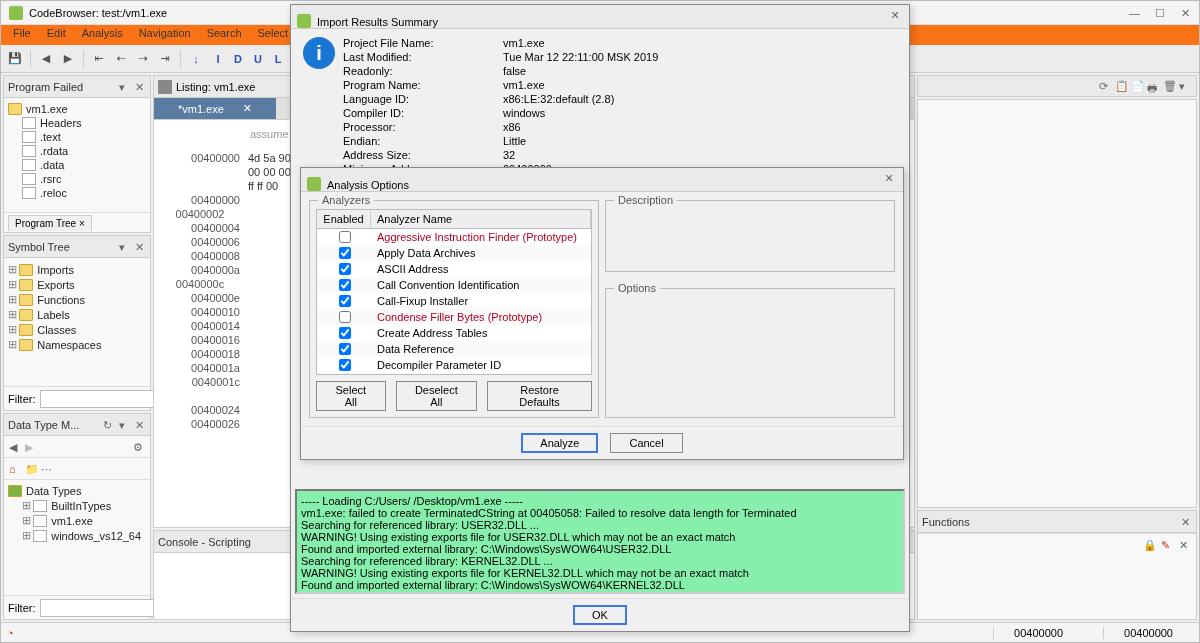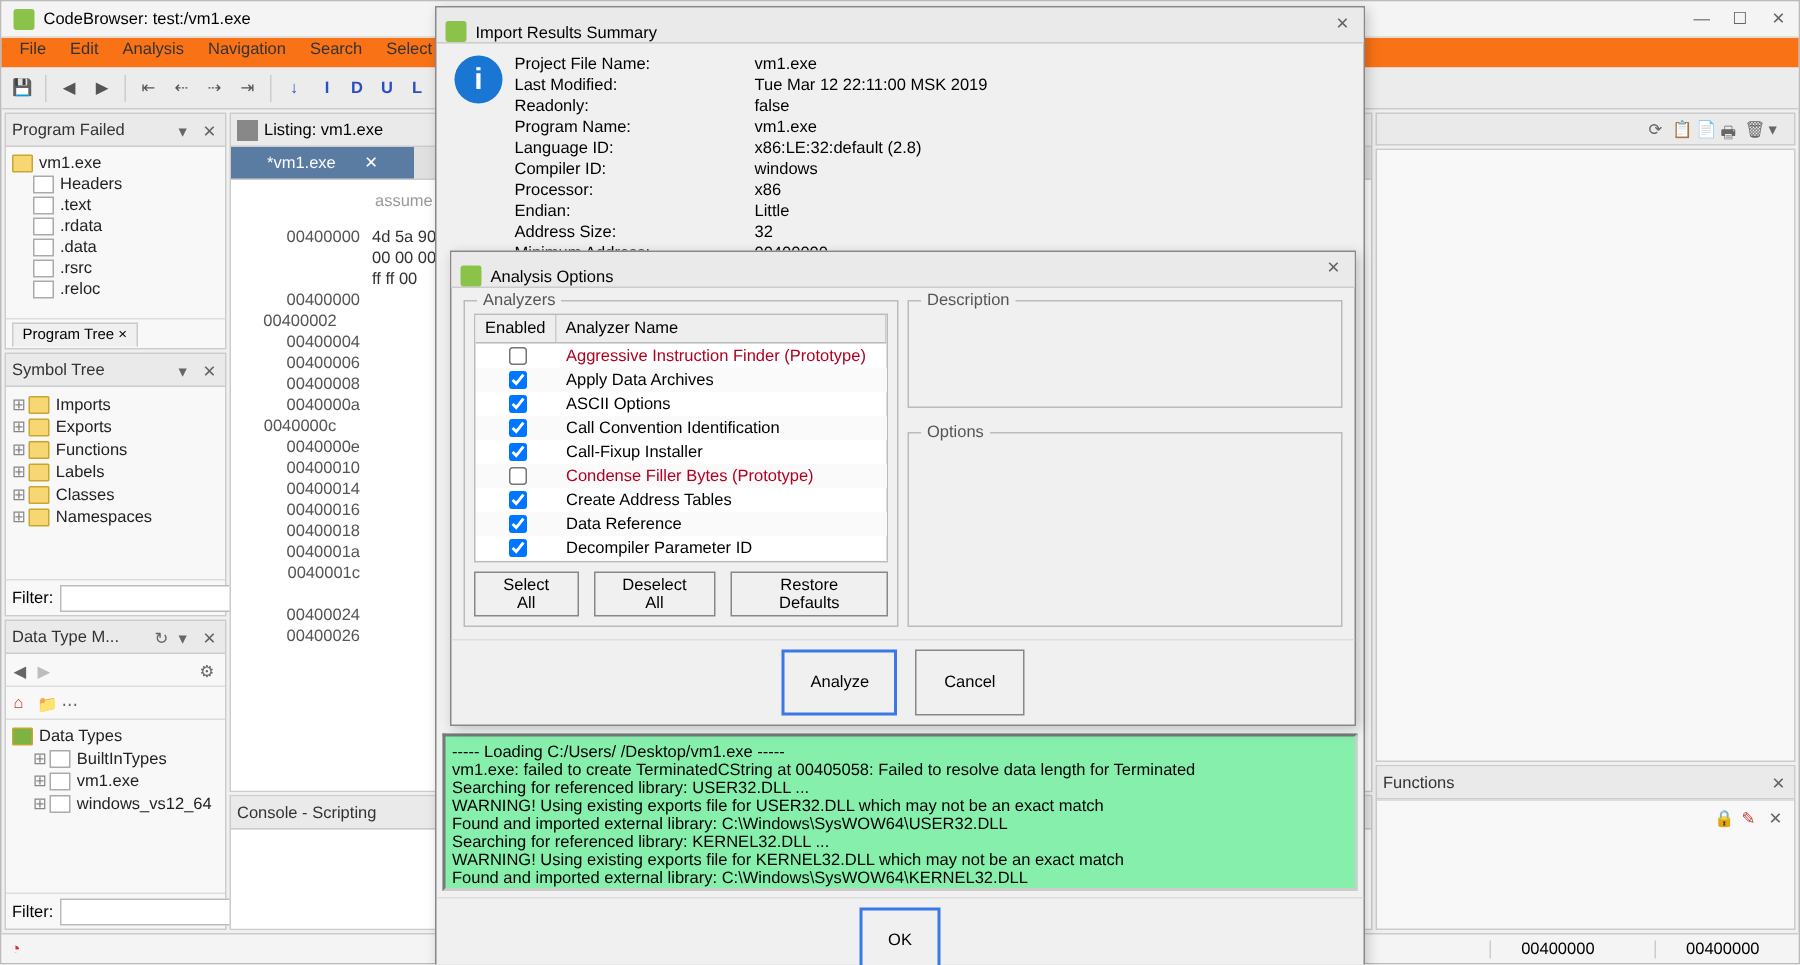--- a/index.html
+++ b/index.html
@@ -52,21 +52,21 @@
 .dialog-title { height: 24px; background: #eaeaea; border-bottom: 1px solid #ccc; display: flex; align-items: flex-end; padding: 0 6px; position: relative; }
 .dialog-title .dicon { width: 14px; height: 14px; background: #8bc34a; border-radius: 2px; margin-right: 6px; }
 .dialog-title .close { position: absolute; right: 6px; top: 4px; width: 16px; height: 16px; color: #666; text-align: center; }
 .import-body { padding: 8px 12px; font-family: 'Courier New', monospace; font-size: 11px; display: flex; gap: 8px; }
 .import-body .info-icon { width: 32px; height: 32px; background: #1976d2; border-radius: 50%; color: #fff; display: flex; align-items: center; justify-content: center; font-size: 20px; font-weight: bold; }
 .import-rows div { display: flex; height: 14px; }
 .import-rows .k { width: 160px; }
 .log-box { margin: 4px; border: 2px inset #ccc; background: #86efac; font-family: 'Courier New', monospace; font-size: 11px; padding: 4px; height: 105px; overflow: auto; }
 .dialog-buttons { display: flex; justify-content: center; padding: 6px; border-top: 1px solid #ddd; }
 .btn { padding: 3px 18px; background: #f0f0f0; border: 1px solid #888; font-size: 11px; cursor: default; }
-.btn.primary { border: 2px solid #3b78e7; padding: 14px 17px; }
+.btn.primary { border: 2px solid #3b78e7; padding: 2px 17px; }
 
 
 .ao-body { display: flex; gap: 6px; padding: 8px; }
 .ao-col { display: flex; flex-direction: column; }
 .fieldset { border: 1px solid #bbb; padding: 8px 6px 6px; position: relative; }
 .fieldset .legend { position: absolute; top: -7px; left: 8px; background: #f0f0f0; padding: 0 4px; font-size: 11px; color: #555; }
 .analyzers-table { border: 1px solid #bbb; background: #fff; }
 .analyzers-table .th { display: flex; background: #eee; border-bottom: 1px solid #bbb; }
 .analyzers-table .th div { padding: 3px 6px; border-right: 1px solid #ccc; font-size: 11px; }
 .analyzers-table .row { display: flex; height: 16px; align-items: center; }
@@ -369,21 +369,21 @@
               <div class="row">
                 <div class="col-en">
                   <input type="checkbox" checked="" style="">
                 </div>
                 <div class="col-name">Apply Data Archives</div>
               </div>
               <div class="row">
                 <div class="col-en">
                   <input type="checkbox" checked="" style="">
                 </div>
-                <div class="col-name">ASCII Options</div>
+                <div class="col-name">ASCII Address</div>
               </div>
               <div class="row">
                 <div class="col-en">
                   <input type="checkbox" checked="" style="">
                 </div>
                 <div class="col-name">Call Convention Identification</div>
               </div>
               <div class="row">
                 <div class="col-en">
                   <input type="checkbox" checked="" style="">

